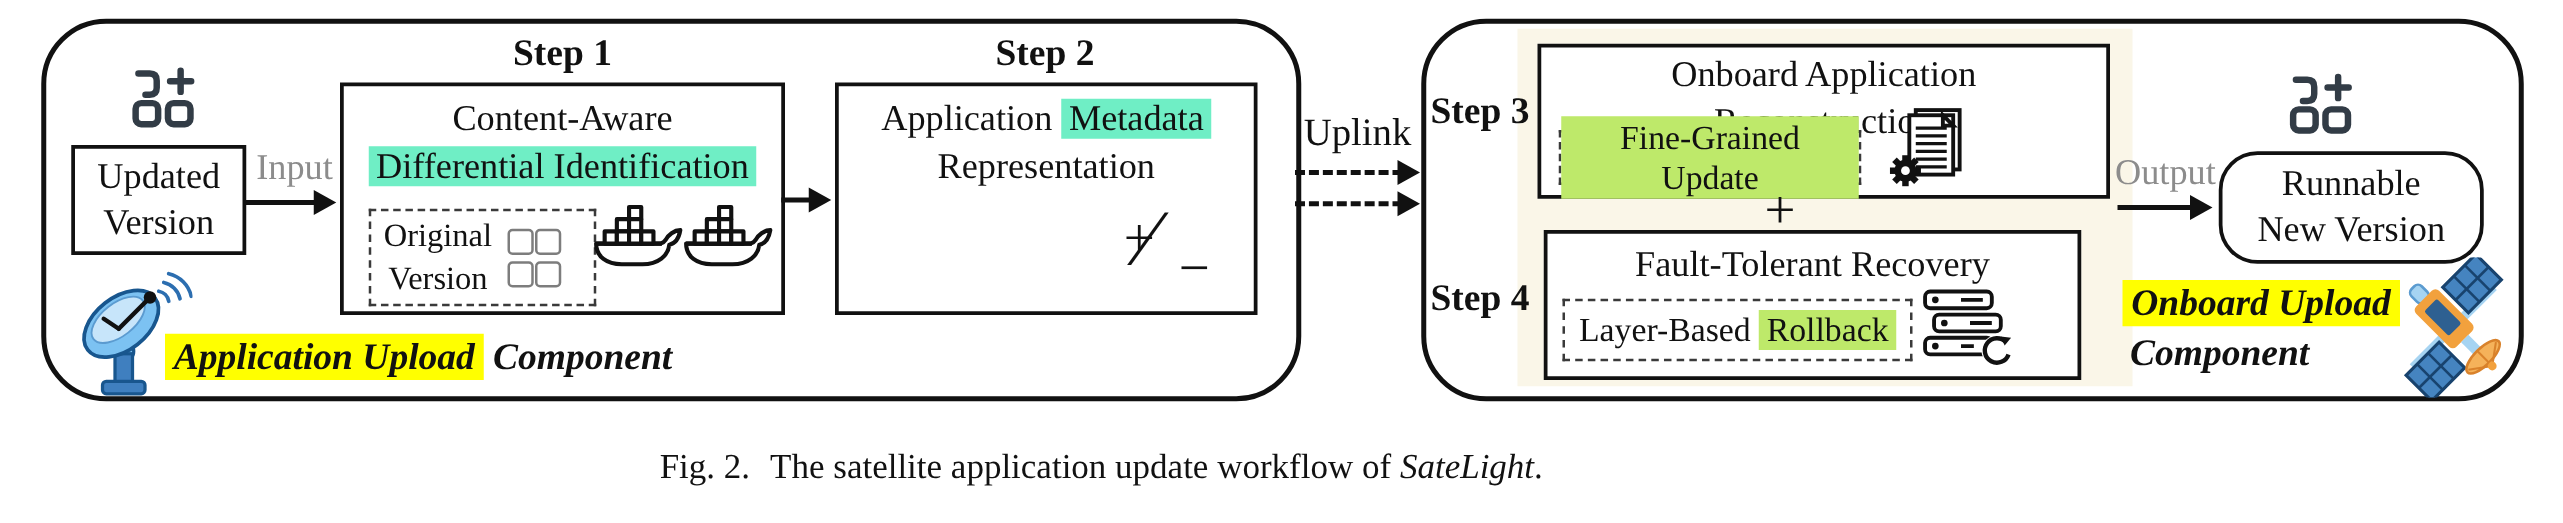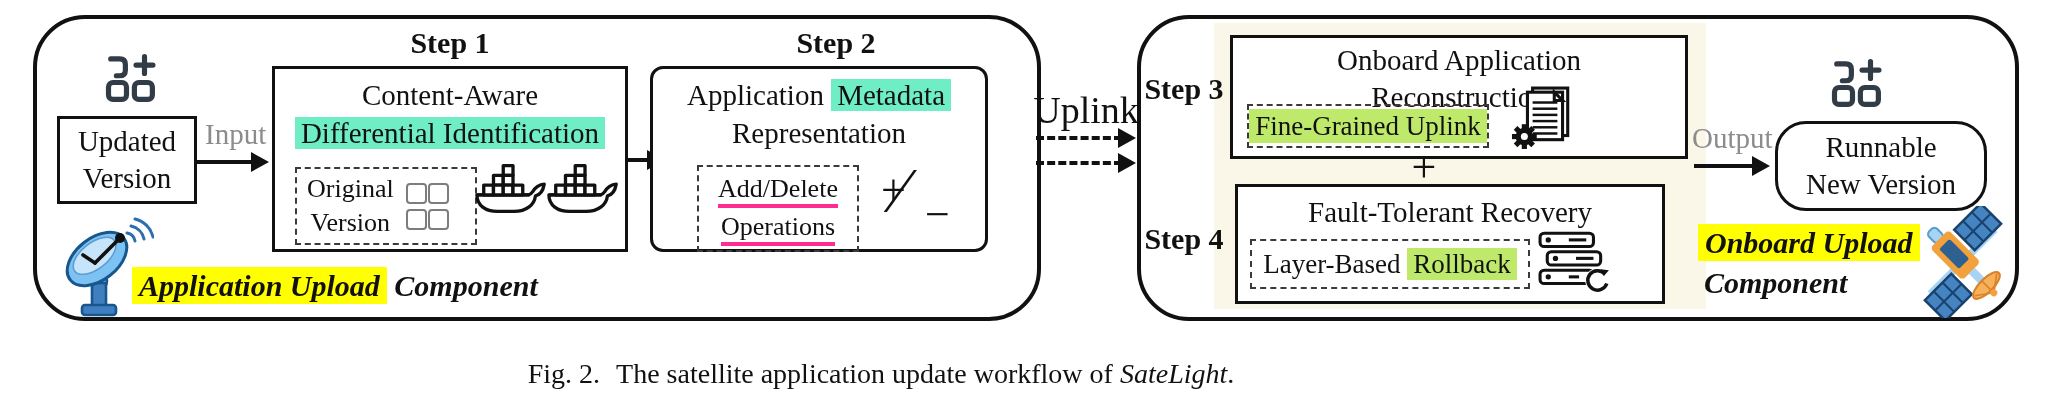--- a/index.html
+++ b/index.html
@@ -103,28 +103,24 @@
               <rect x="41" y="23" width="10" height="10"></rect>
           </g>
         </svg>
       </div>
     </div>
 
     <div class="aline" style="left:588px;top:139px;width:24px;"></div>
     <div class="ahead" style="left:610px;top:131px;"></div>
 
     <div class="steptitle" style="left:631px;top:7px;width:336px;">Step 2</div>
-    <div class="box" style="left:613px;top:47px;width:332px;height:180px;border-radius:13px;">
+    <div class="box" style="left:631px;top:47px;width:332px;height:180px;">
       <div class="t29" style="text-align:center;margin-top:8px;"><span>Application </span><span class="hl-aqua">Metadata</span></div>
       <div class="t29" style="text-align:center;margin-top:1px;">Representation</div>
 
-      <div class="dashedbox" style="left:44px;top:96px;width:158px;height:78px;text-align:center;padding-top:5px;">
-        <div class="t26"><span class="u-pink">Add/Delete</span></div>
-        <div class="t26" style="margin-top:4px;"><span class="u-pink">Operations</span></div>
-      </div>
 
       <div class="abs" style="left:228px;top:100px;width:76px;height:72px;">
         <span class="pm" style="left:0;top:0;">+</span>
         <span class="pm" style="left:14px;top:-10px;font-size:64px;">∕</span>
         <span class="pm" style="left:44px;top:24px;">−</span>
       </div>
     </div>
 
     <svg class="abs" style="left:15px;top:192px;" width="102" height="108" viewBox="0 0 100 108">
       <g stroke="#18568e" stroke-width="2.6">
@@ -144,36 +140,36 @@
       <g fill="none" stroke="#2c6eb0" stroke-width="3" stroke-linecap="round">
         <path d="M74,22 a10,10 0 0 1 8,8"></path>
         <path d="M78,15 a17,17 0 0 1 13,13"></path>
         <path d="M82,8 a24,24 0 0 1 18,18"></path>
       </g>
     </svg>
 
     <div class="complabel" style="left:95px;top:250px;"><span class="hl-yellow">Application Upload</span><span> Component</span></div>
   </div>
 
-  <div class="abs ctr" style="left:1030px;top:88px;width:112px;font-size:38px;">Uplink</div>
+  <div class="abs ctr" style="left:1030px;top:88px;width:112px;font-size:31px;">Uplink</div>
   <div class="dline" style="left:1036px;top:136px;width:86px;"></div>
   <div class="ahead" style="left:1118px;top:128px;"></div>
   <div class="dline" style="left:1036px;top:161px;width:86px;"></div>
   <div class="ahead" style="left:1118px;top:153px;"></div>
 
   <div class="container" style="left:1137px;top:15px;width:874px;height:298px;">
 
     <div class="abs" style="left:73px;top:4px;width:492px;height:286px;background:#FAF6E8;"></div>
 
     <div class="steptitle" style="left:0px;top:53px;width:86px;">Step 3</div>
     <div class="box" style="left:89px;top:16px;width:452px;height:118px;">
       <div class="t29" style="text-align:center;margin-top:4px;">Onboard Application</div>
       <div class="t29" style="text-align:center;">Reconstruction</div>
       <div class="dashedbox ctr" style="left:14px;top:66px;width:238px;height:40px;">
-        <span class="hl-green t27">Fine-Grained Uplink</span>
+        <span class="hl-green t27">Fine-Grained Update</span>
       </div>
 
       <svg class="abs" style="left:276px;top:48px;" width="72" height="64" viewBox="0 0 68 62">
         <g fill="#fff" stroke="#111" stroke-width="3">
           <rect x="22" y="2" width="34" height="46"></rect>
           <rect x="17" y="6" width="34" height="46"></rect>
           <path d="M43,6 l8,8 h-8 z" fill="#fff"></path>
         </g>
         <g stroke="#111" stroke-width="2.4">
           <line x1="22" y1="16" x2="46" y2="16"></line>

